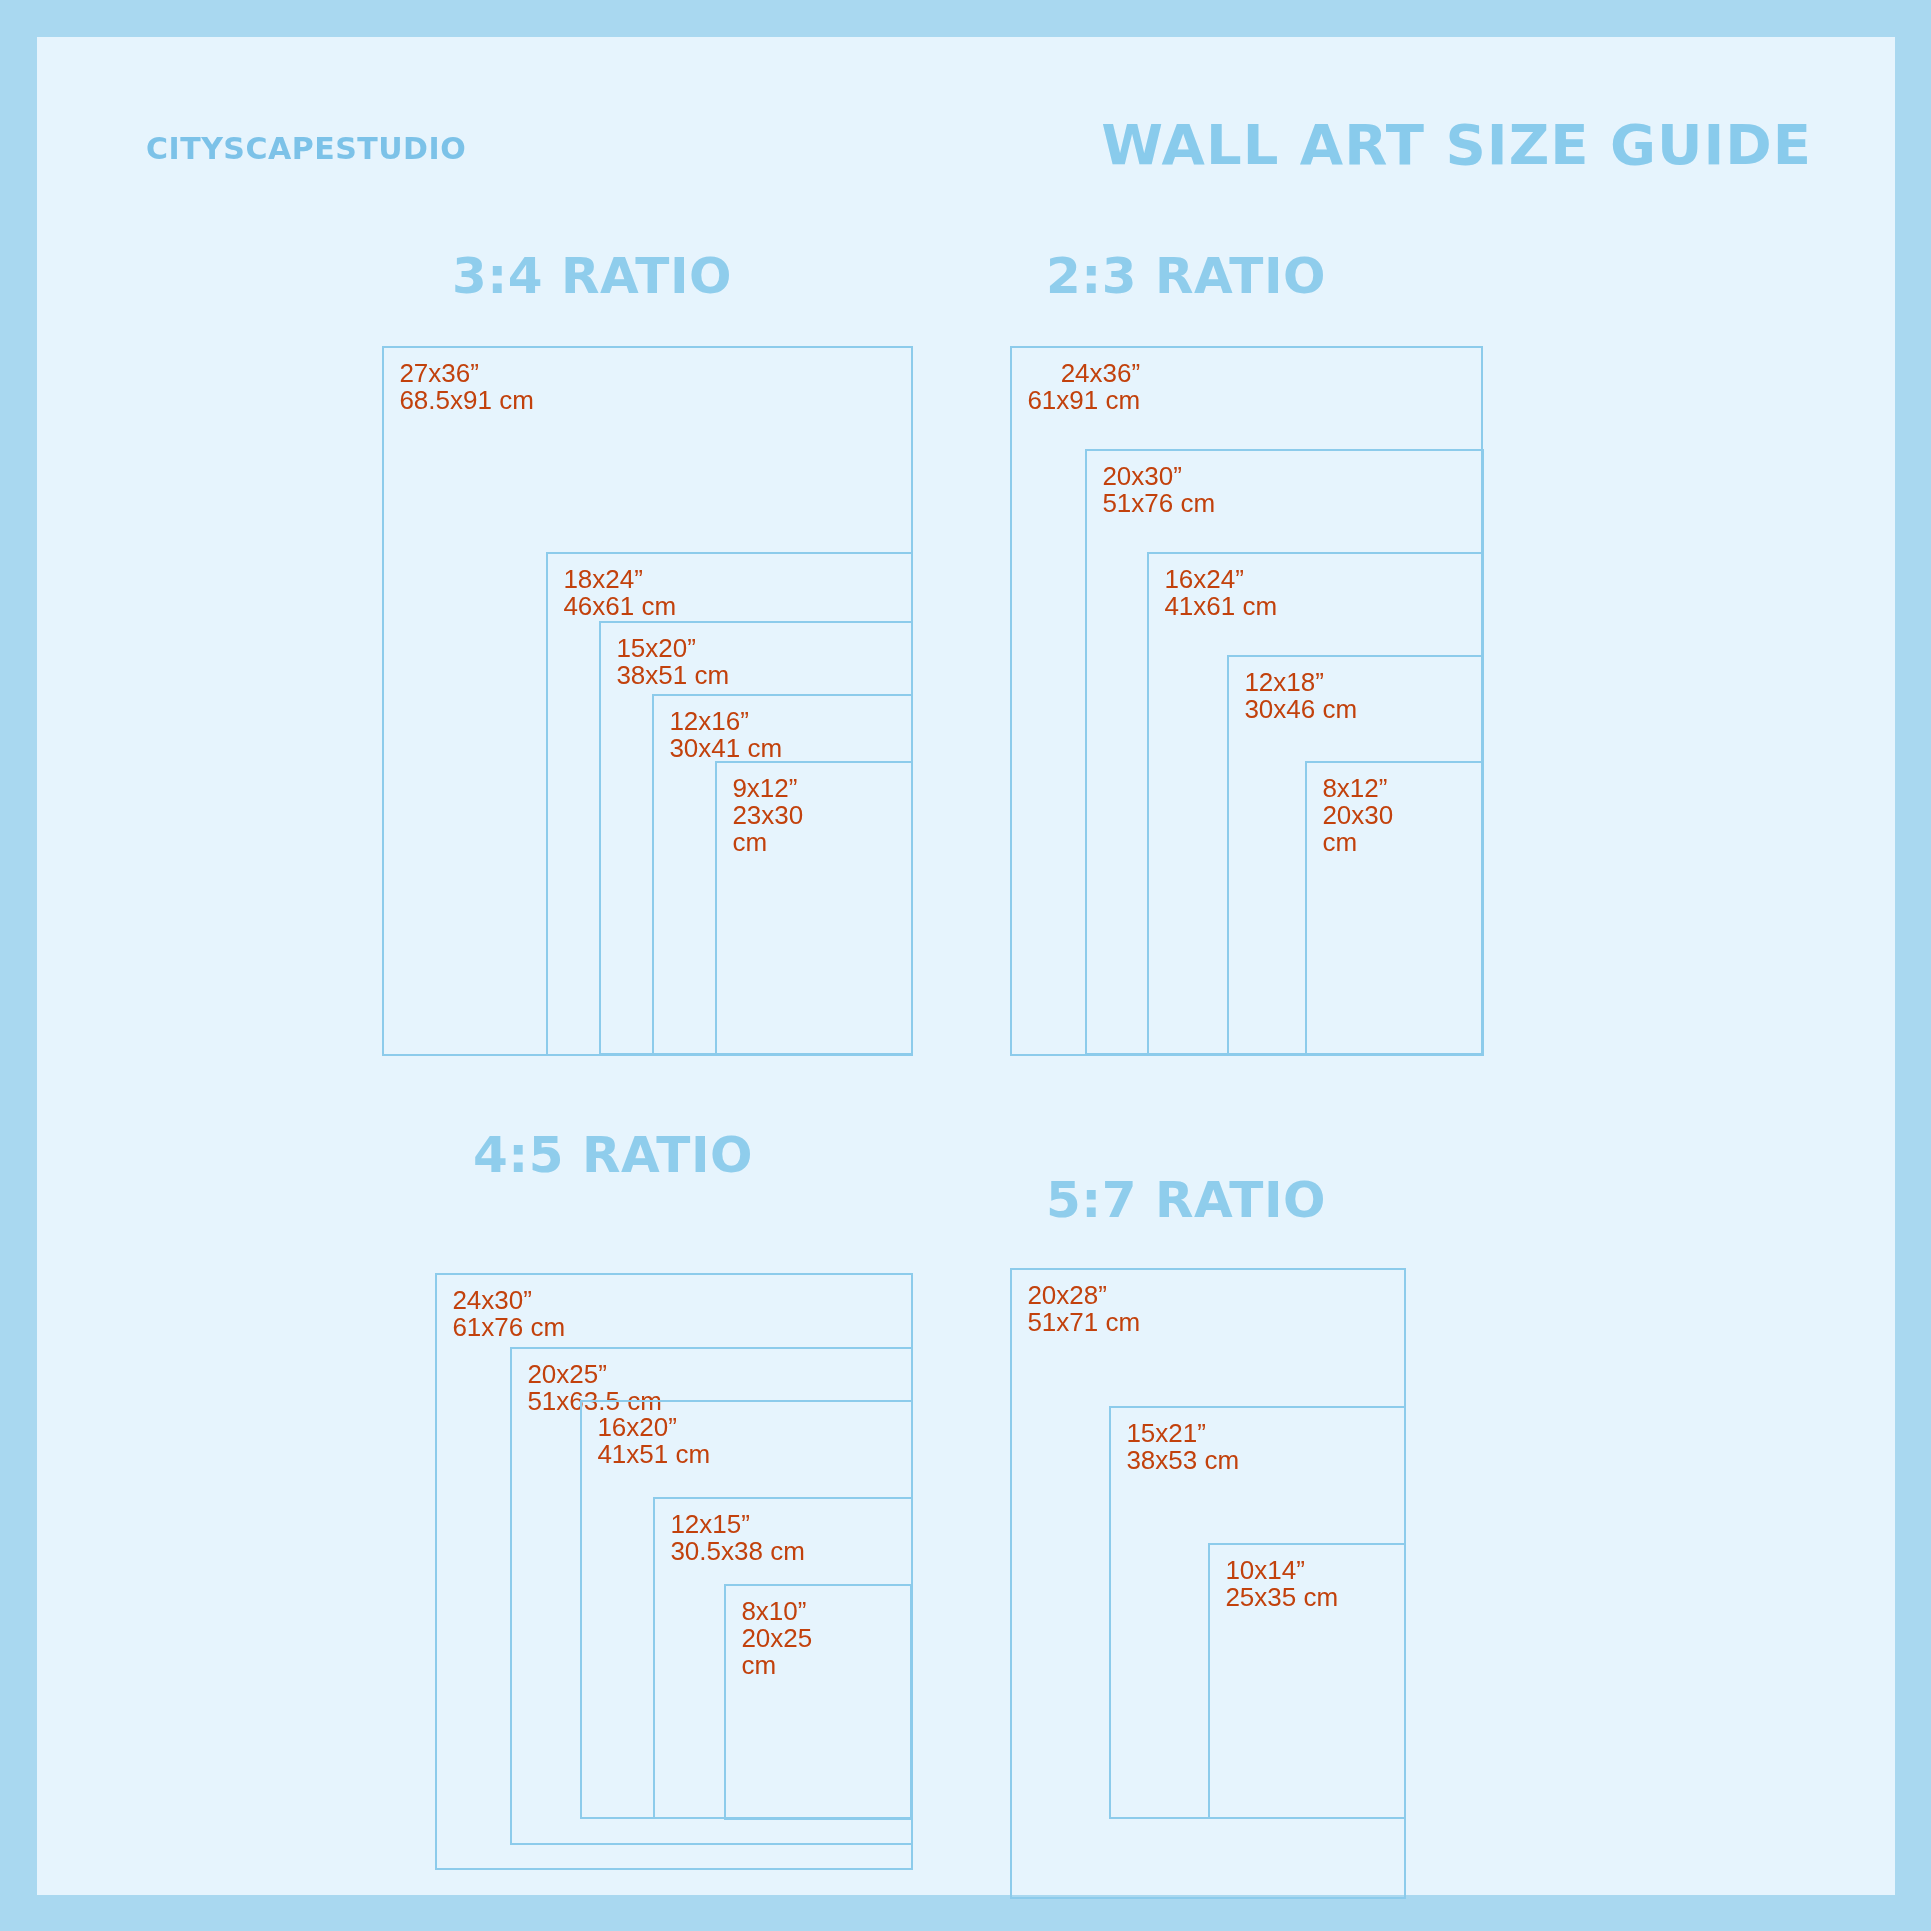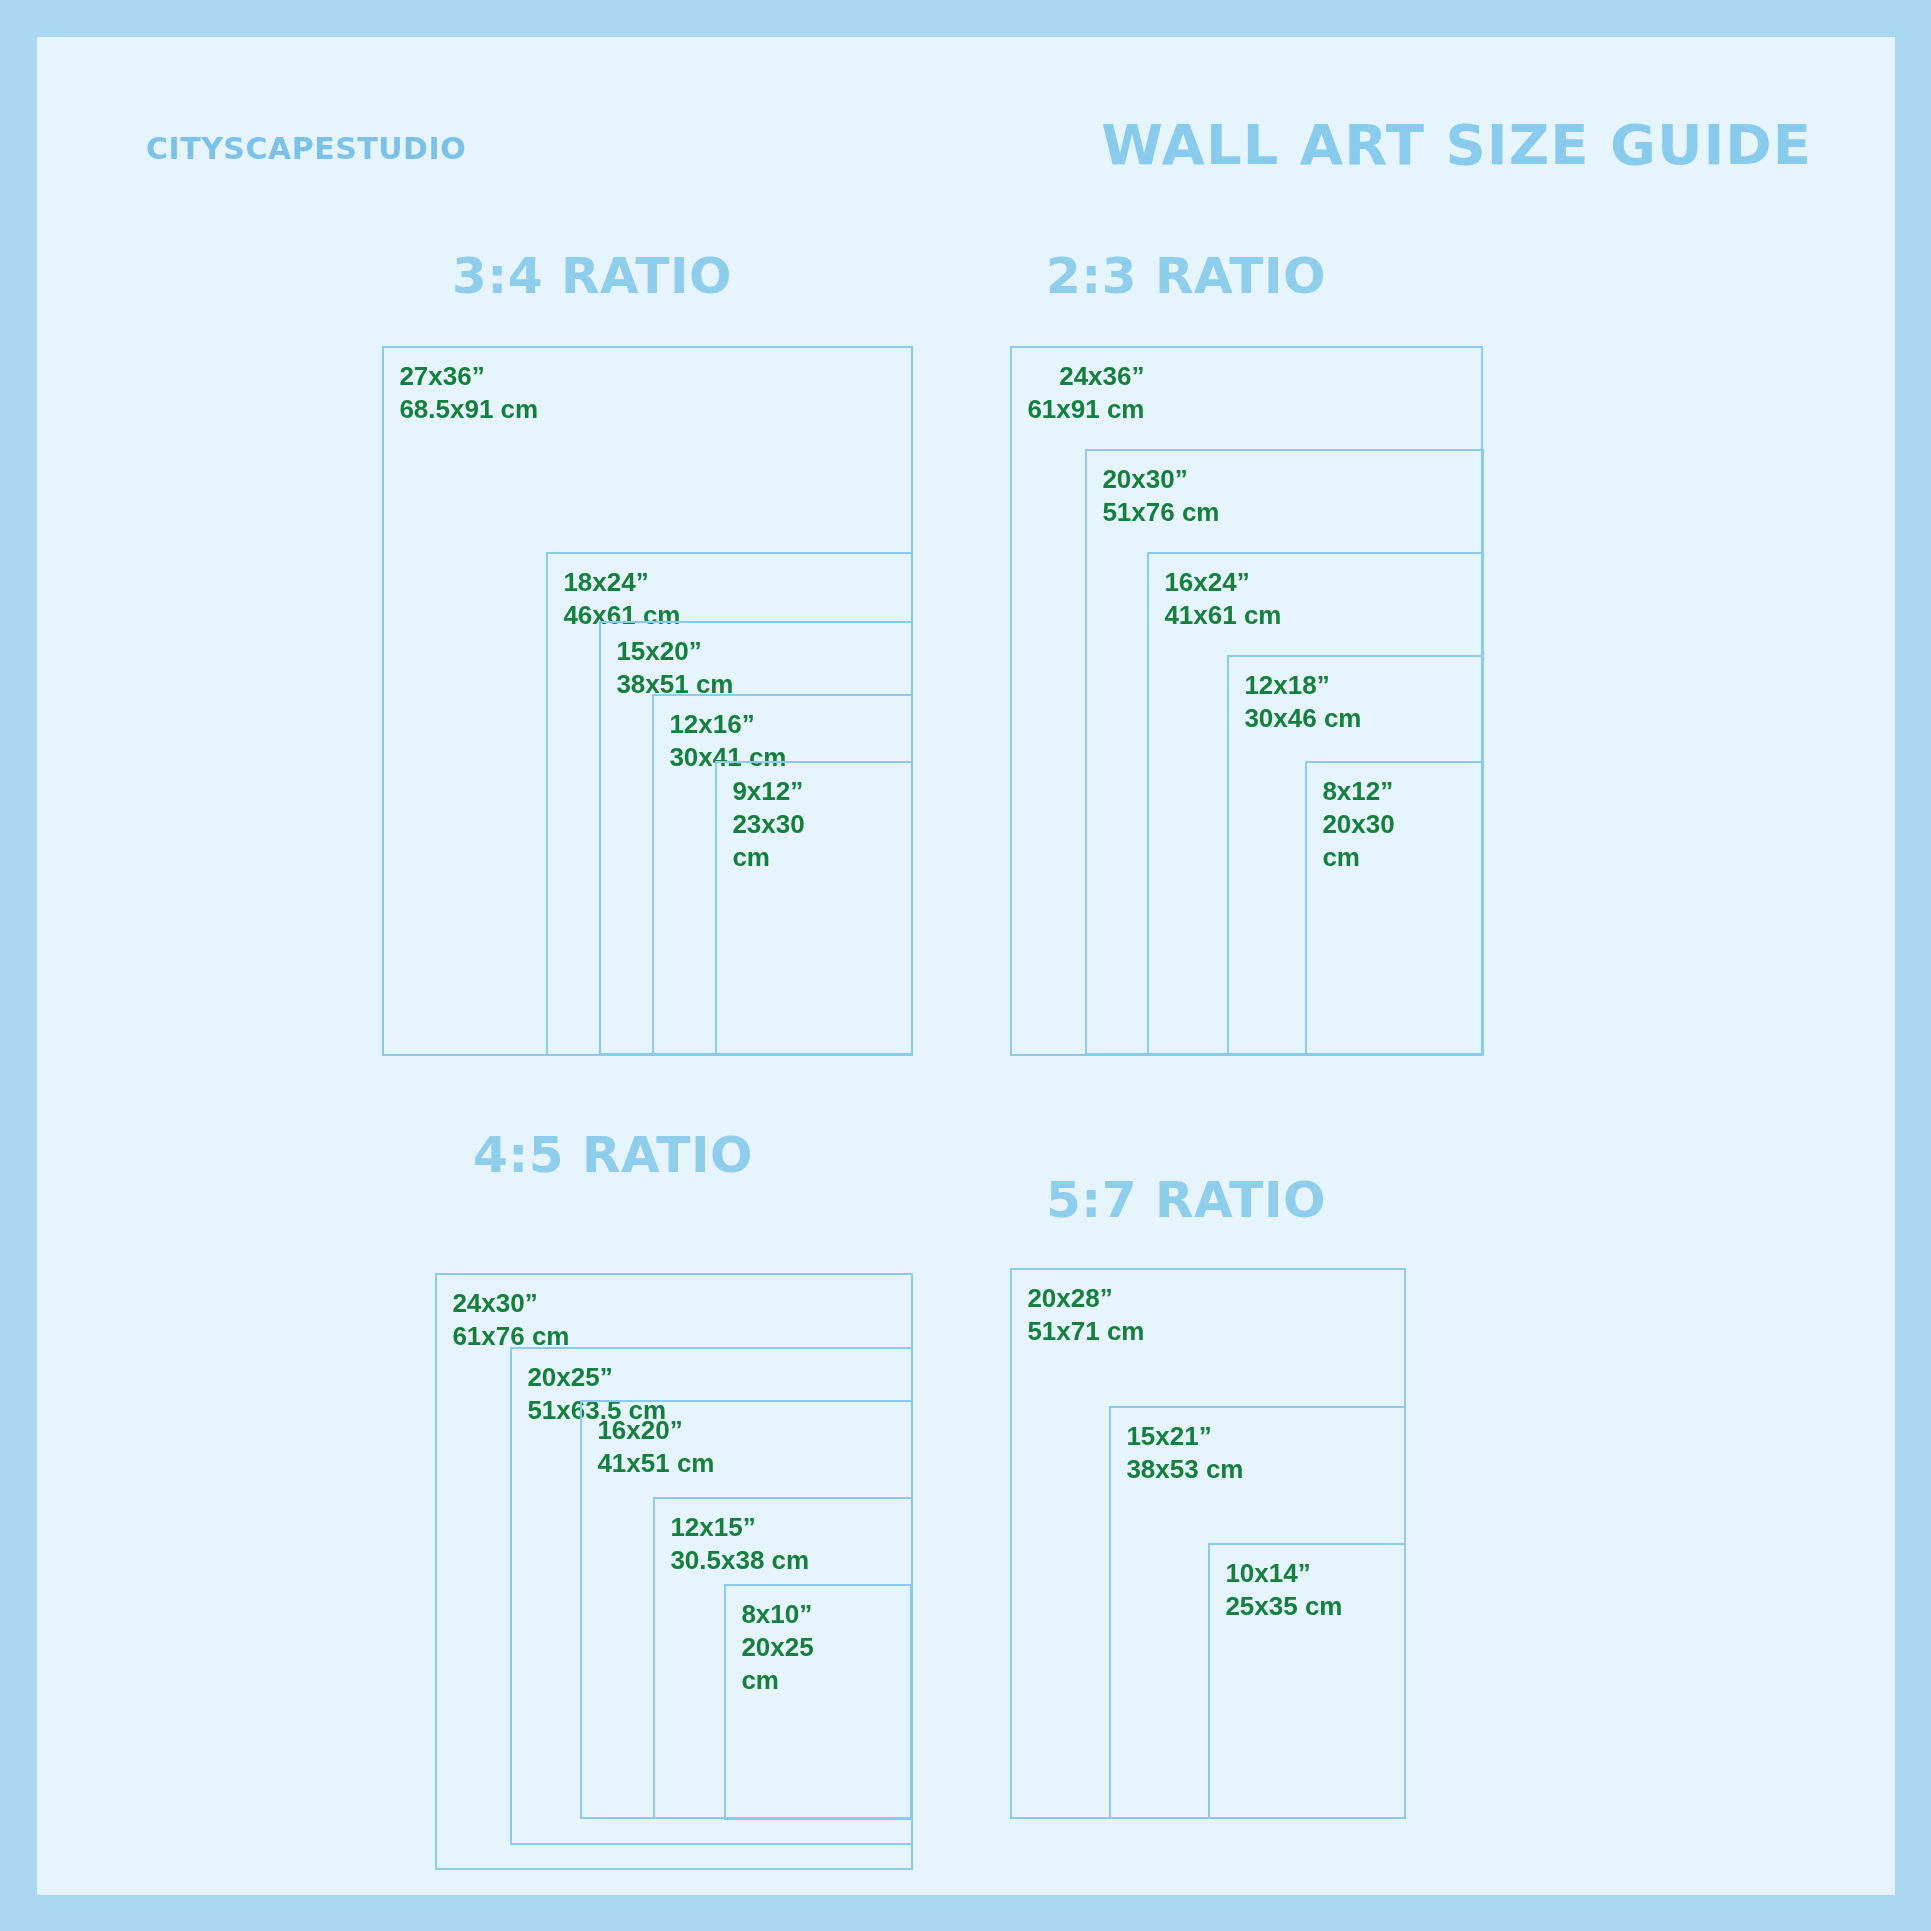--- a/index.html
+++ b/index.html
@@ -69,25 +69,24 @@
     position: absolute;
     border: 2.4px solid #8ccbeb;
     box-sizing: border-box;
     background: transparent;
   }
   .frame .label {
     position: absolute;
     left: 15.4px;
     top: 11.6px;
     font-size: 26px;
-    line-height: 33px;
-    color: #15803d;
+    line-height: 27px;
+    color: #c2410c;
     white-space: pre-line;
     font-family: "Liberation Sans", sans-serif;
-    font-weight: bold;
   }
   .frame.narrow .label {
     width: 106px;
     white-space: pre-line;
   }
 </style>
 </head>
 <body>
 
 <div id="page">
@@ -160,21 +159,21 @@
       <div class="label">12x15”
 30.5x38 cm</div>
     </div>
     <div class="frame narrow" style="left:687px; top:1547px; width:188px; height:236px;">
       <div class="label">8x10”
 20x25 cm</div>
     </div>
 
     <div class="ratio-title" style="left:1009px; top:1134px;">5:7 RATIO</div>
 
-    <div class="frame" style="left:973px; top:1231px; width:396px; height:551px;">
+    <div class="frame" style="left:973px; top:1231px; width:396px; height:631px;">
       <div class="label">20x28”
 51x71 cm</div>
     </div>
     <div class="frame" style="left:1072px; top:1369px; width:297px; height:413px;">
       <div class="label">15x21”
 38x53 cm</div>
     </div>
     <div class="frame" style="left:1171px; top:1506px; width:198px; height:276px;">
       <div class="label">10x14”
 25x35 cm</div>

